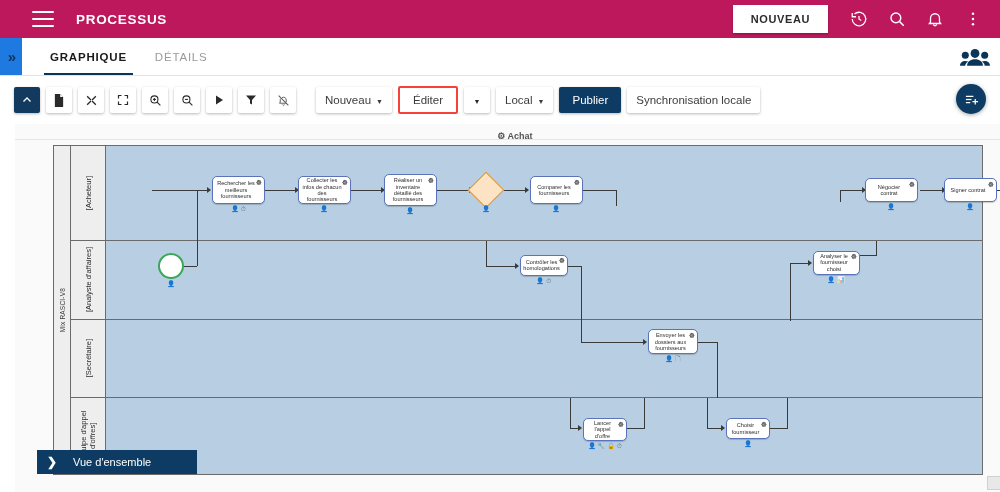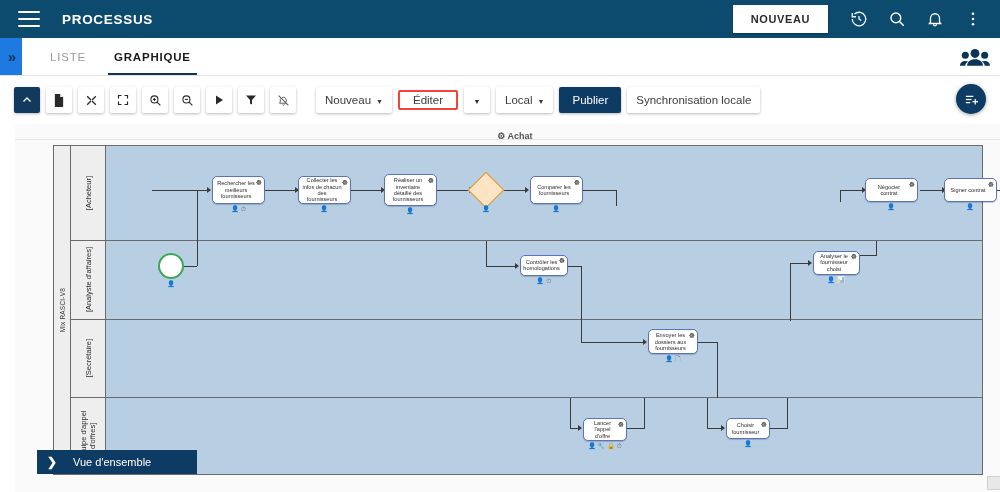--- a/index.html
+++ b/index.html
@@ -7,22 +7,22 @@
   body {
     width:1000px; height:492px; overflow:hidden;
     font-family:"Liberation Sans", sans-serif;
     background:#ffffff; color:#333;
     -webkit-font-smoothing:antialiased;
   }
   #app { position:relative; width:1000px; height:492px; }
 
   
   .header {
-    height:38px; background:#0c4a6e; display:flex; align-items:center;
-    padding:0 10px 0 18px; color:#fff;
+    height:38px; background:#be185d; display:flex; align-items:center;
+    padding:0 10px 0 32px; color:#fff;
   }
   .hamburger { width:22px; height:16px; display:flex; flex-direction:column;
     justify-content:space-between; cursor:pointer; }
   .hamburger i { display:block; height:2px; background:#fff; border-radius:1px; }
   .app-title {
     margin-left:22px; font-size:13.5px; font-weight:bold; letter-spacing:.7px;
     color:#ffffff;
   }
   .header-right { margin-left:auto; display:flex; align-items:center; gap:4px; }
   .btn-nouveau {
@@ -69,21 +69,21 @@
   }
   .tbtn.dark { background:#12395e; color:#fff; }
   .tbtn.sq { width:26px; padding:0; }
   .tlabel {
     height:26px; background:#fff; border:none; border-radius:2px;
     box-shadow:0 1px 3px rgba(0,0,0,.28); display:flex; align-items:center;
     gap:5px; padding:0 9px; font-size:11.5px; color:#3c3c3c; cursor:pointer;
     white-space:nowrap;
   }
   .tlabel.blue { background:#0d3b63; color:#fff; font-size:11.5px; padding:0 13px; }
-  .tlabel.redbox { border:2px solid #f4433b; box-shadow:none; padding:0 13px; height:20px; }
+  .tlabel.redbox { border:2px solid #f4433b; box-shadow:none; padding:0 13px; height:28px; }
   .caret { font-size:7px; line-height:1; transform:translateY(1px); }
   .spacer8 { width:8px; }
   .fab {
     position:absolute; right:14px; top:8px; width:30px; height:30px;
     border-radius:50%; background:#0d3b63; color:#fff; display:flex;
     align-items:center; justify-content:center; cursor:pointer;
     box-shadow:0 1px 4px rgba(0,0,0,.35);
   }
 
   
@@ -215,22 +215,22 @@
             <circle cx="12" cy="12" r="1.7"></circle>
             <circle cx="12" cy="19" r="1.7"></circle>
         </svg>
       </div>
     </div>
   </div>
 
   <div class="tabbar">
     <div class="expander">»</div>
     <div class="tabs">
-      <div class="tab">LISTE</div>
       <div class="tab active">GRAPHIQUE</div>
+      <div class="tab">DÉTAILS</div>
     </div>
     <div class="people-icon">
       <svg width="30" height="22" viewBox="0 0 34 22" fill="#0a3558">
         <circle cx="17" cy="7" r="5"></circle>
         <circle cx="6" cy="9" r="4"></circle>
         <circle cx="28" cy="9" r="4"></circle>
         <path d="M8 21c0-5 4-7.5 9-7.5S26 16 26 21z"></path>
         <path d="M0 21c0-3.6 2.6-5.6 6-5.6 1.2 0 2.3.25 3.2.7C7.2 17.4 6 19 6 21z"></path>
         <path d="M34 21c0-3.6-2.6-5.6-6-5.6-1.2 0-2.3.25-3.2.7C26.8 17.4 28 19 28 21z"></path>
       </svg>

